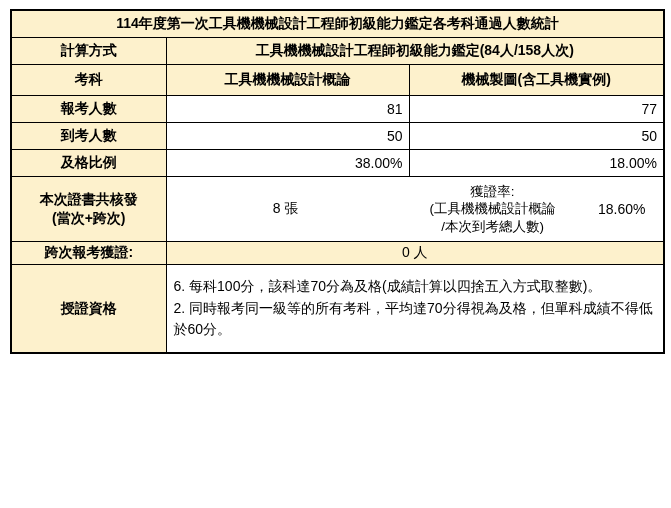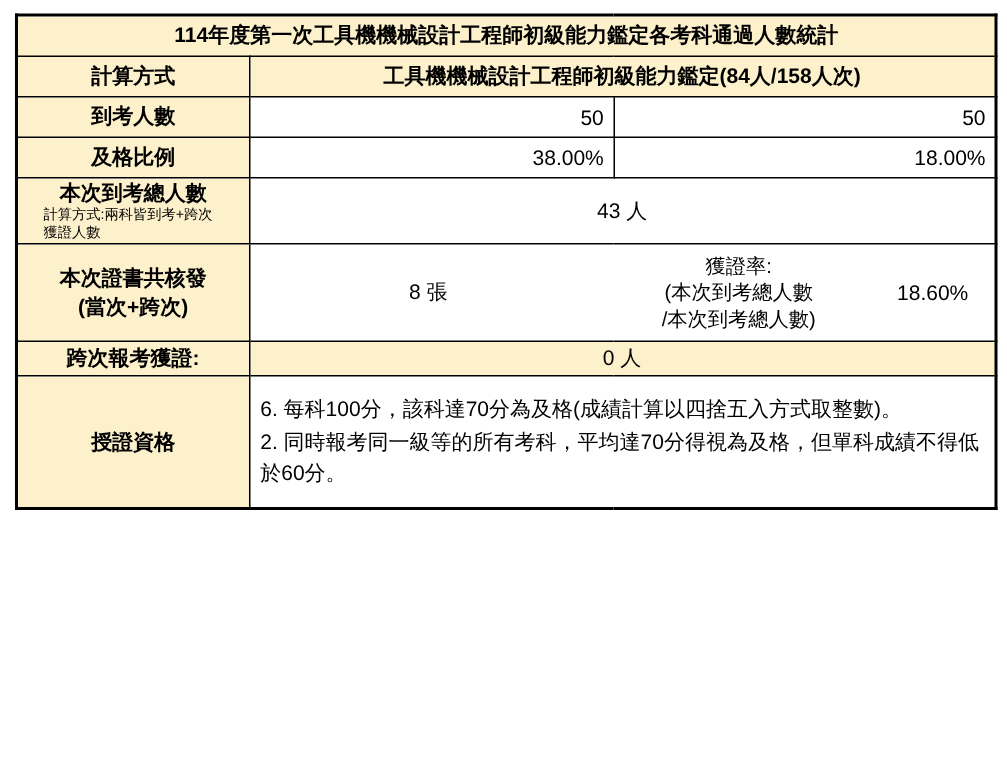--- a/index.html
+++ b/index.html
@@ -76,56 +76,59 @@
   <tbody>
       <tr>
     <td colspan="3" class="hl title-cell">114年度第一次工具機機械設計工程師初級能力鑑定各考科通過人數統計</td>
   </tr>
 
   <tr class="row-h26">
     <td class="hl head-cell">計算方式</td>
     <td colspan="2" class="hl head-cell">工具機機械設計工程師初級能力鑑定(84人/158人次)</td>
   </tr>
 
+  <tr class="row-h30">
+    <td class="hl head-cell">考科</td>
+    <td class="hl head-cell">工具機機械設計概論</td>
+    <td class="hl head-cell">機械製圖(含工具機實例)</td>
+  </tr>
 
+  <tr class="row-h26">
+    <td class="hl label-cell">報考人數</td>
+    <td class="r">81</td>
+    <td class="r">77</td>
+  </tr>
 
   <tr class="row-h26">
     <td class="hl label-cell">到考人數</td>
     <td class="r">50</td>
     <td class="r">50</td>
   </tr>
 
 
 
 
   <tr class="row-h26">
     <td class="hl label-cell">及格比例</td>
     <td class="r">38.00%</td>
     <td class="r">18.00%</td>
   </tr>
 
-  <tr class="row-h43">
-    <td class="hl">
-      <div class="total-label">本次到考總人數</div>
-      <div class="total-note">計算方式:兩科皆到考+跨次獲證人數</div>
-    </td>
-    <td colspan="2" class="c">43 人</td>
-  </tr>
 
   <tr class="row-h64">
     <td class="hl cert-label-cell">
       <div>本次證書共核發</div>
       <div>(當次+跨次)</div>
     </td>
     <td colspan="2" class="merged-cell">
       <div class="cert-flex">
         <div class="cert-count">8 張</div>
         <div class="cert-rate-label">
           <div>獲證率:</div>
-          <div>(本次到考總人數</div>
+          <div>(工具機機械設計概論</div>
           <div>/本次到考總人數)</div>
         </div>
         <div class="cert-rate-value">18.60%</div>
       </div>
     </td>
   </tr>
 
 
   <tr class="row-h22">
     <td class="hl label-cell">跨次報考獲證:</td>

